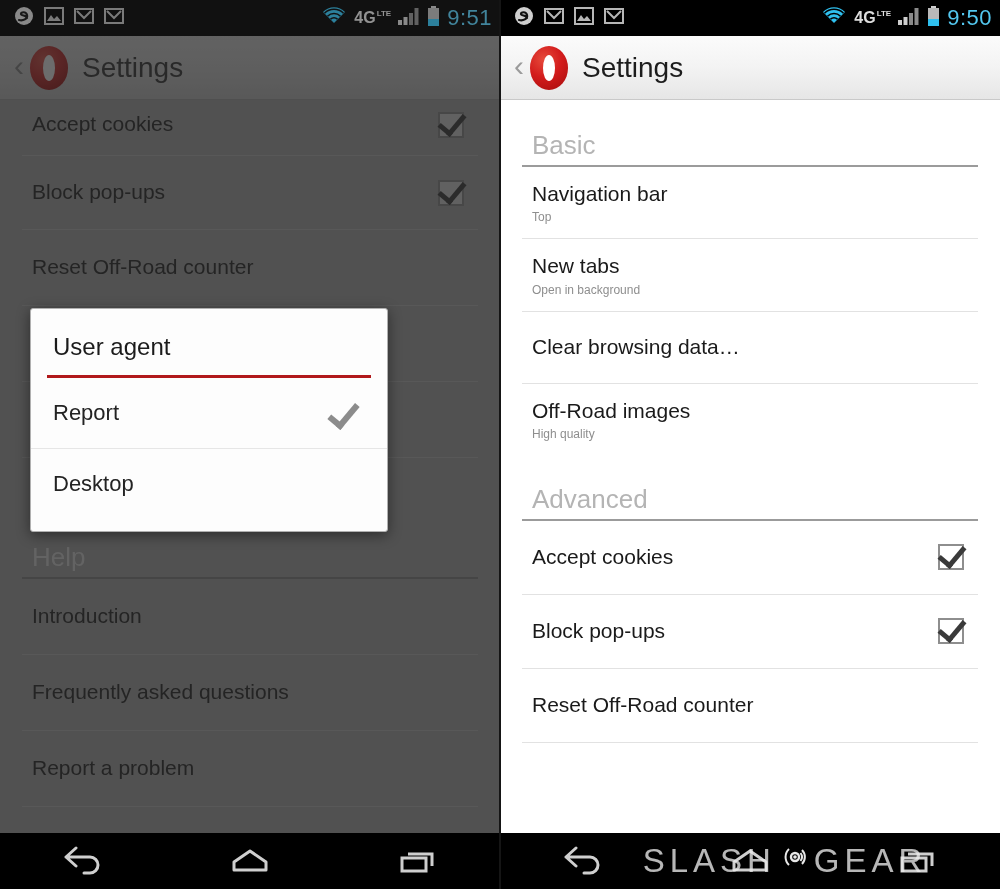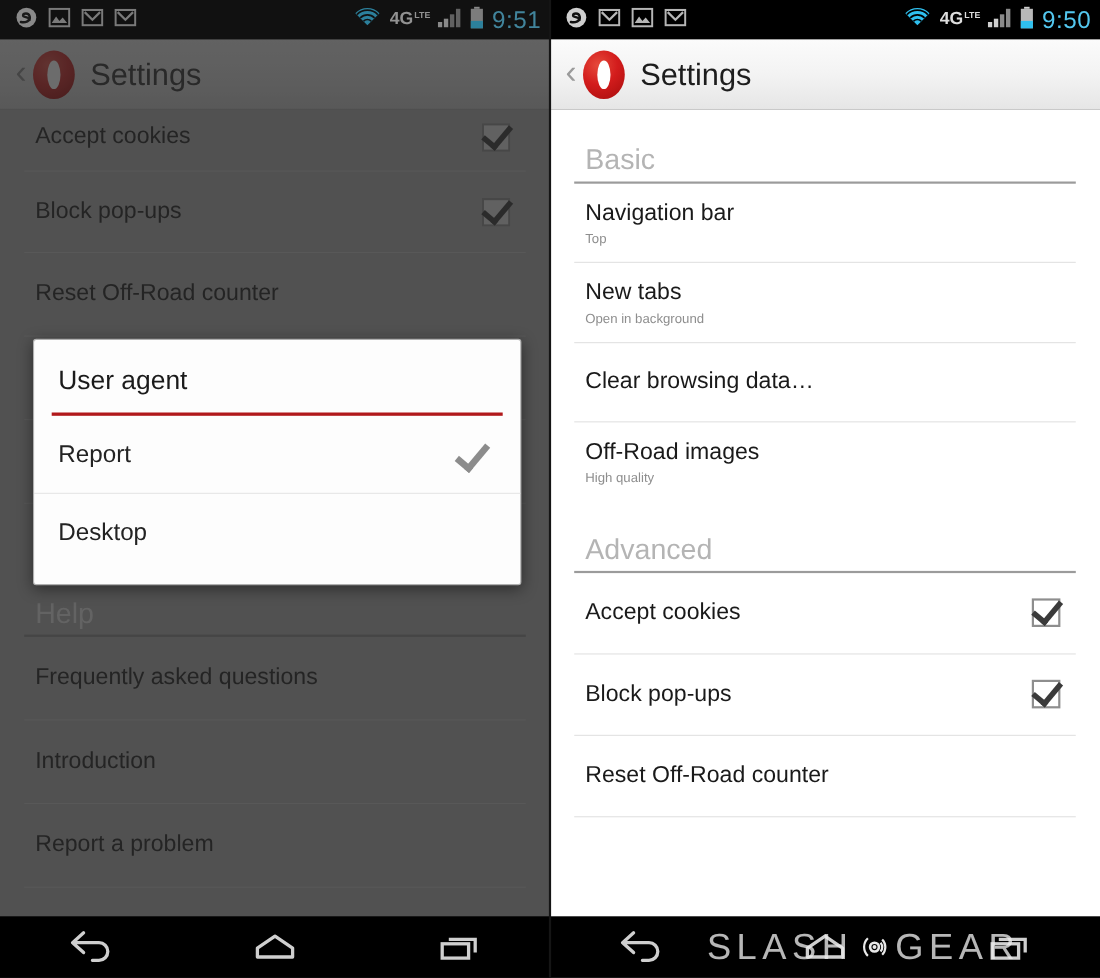--- a/index.html
+++ b/index.html
@@ -132,21 +132,21 @@
     left: 0; top: 0; width: 500px; height: 853px;
     background: rgba(40,40,40,0.42);
     pointer-events: none;
     z-index: 5;
   }
 
   
   .dialog {
     position: absolute;
     left: 30px; top: 308px;
-    width: 444px;
+    width: 358px;
     background: #fdfdfd;
     border: 1px solid #b0b0b0;
     border-radius: 3px;
     box-shadow: 0 3px 14px rgba(0,0,0,0.45);
     z-index: 10;
   }
   .dialog-title {
     font-size: 24px; color: #1b1b1b;
     padding: 24px 22px 14px 22px;
   }
@@ -188,21 +188,21 @@
     position: absolute;
     left: 0; right: 0; top: 50%;
     transform: translateY(-50%);
     text-align: center;
     color: rgba(235,235,235,0.78);
     font-size: 33px;
     letter-spacing: 5px;
     font-family: "Liberation Sans", sans-serif;
     pointer-events: none;
     z-index: 25;
-    display: flex; align-items: center; justify-content: center; gap: 4px;
+    display: flex; justify-content: center; gap: 4px;
     padding-left: 70px;
   }
   .wm-gear {
     display: inline-block; width: 30px; height: 30px; position: relative;
   }
   .wm-gear svg { display:block; }
   .divider-v {
     position: absolute; left: 499px; top: 0; width: 2px; height: 889px;
     background: #151515; z-index: 30;
   }
@@ -314,26 +314,26 @@
         </div>
       <div class="row" style="min-height:76px;border-bottom:none;">
           <div class="texts">
             <div class="title">&nbsp;</div>
           </div>
         </div>
 
       <div class="section-head" style="padding-top:8px;">Help</div>
       <div class="row" style="min-height:76px;">
         <div class="texts">
+            <div class="title">Introduction</div>
+          </div>
+      </div>
+      <div class="row" style="min-height:76px;">
+        <div class="texts">
             <div class="title">Frequently asked questions</div>
-          </div>
-      </div>
-      <div class="row" style="min-height:76px;">
-        <div class="texts">
-            <div class="title">Introduction</div>
           </div>
       </div>
       <div class="row" style="min-height:76px;">
         <div class="texts">
             <div class="title">Report a problem</div>
           </div>
       </div>
     </div>
 
     <div class="scrim"></div>

